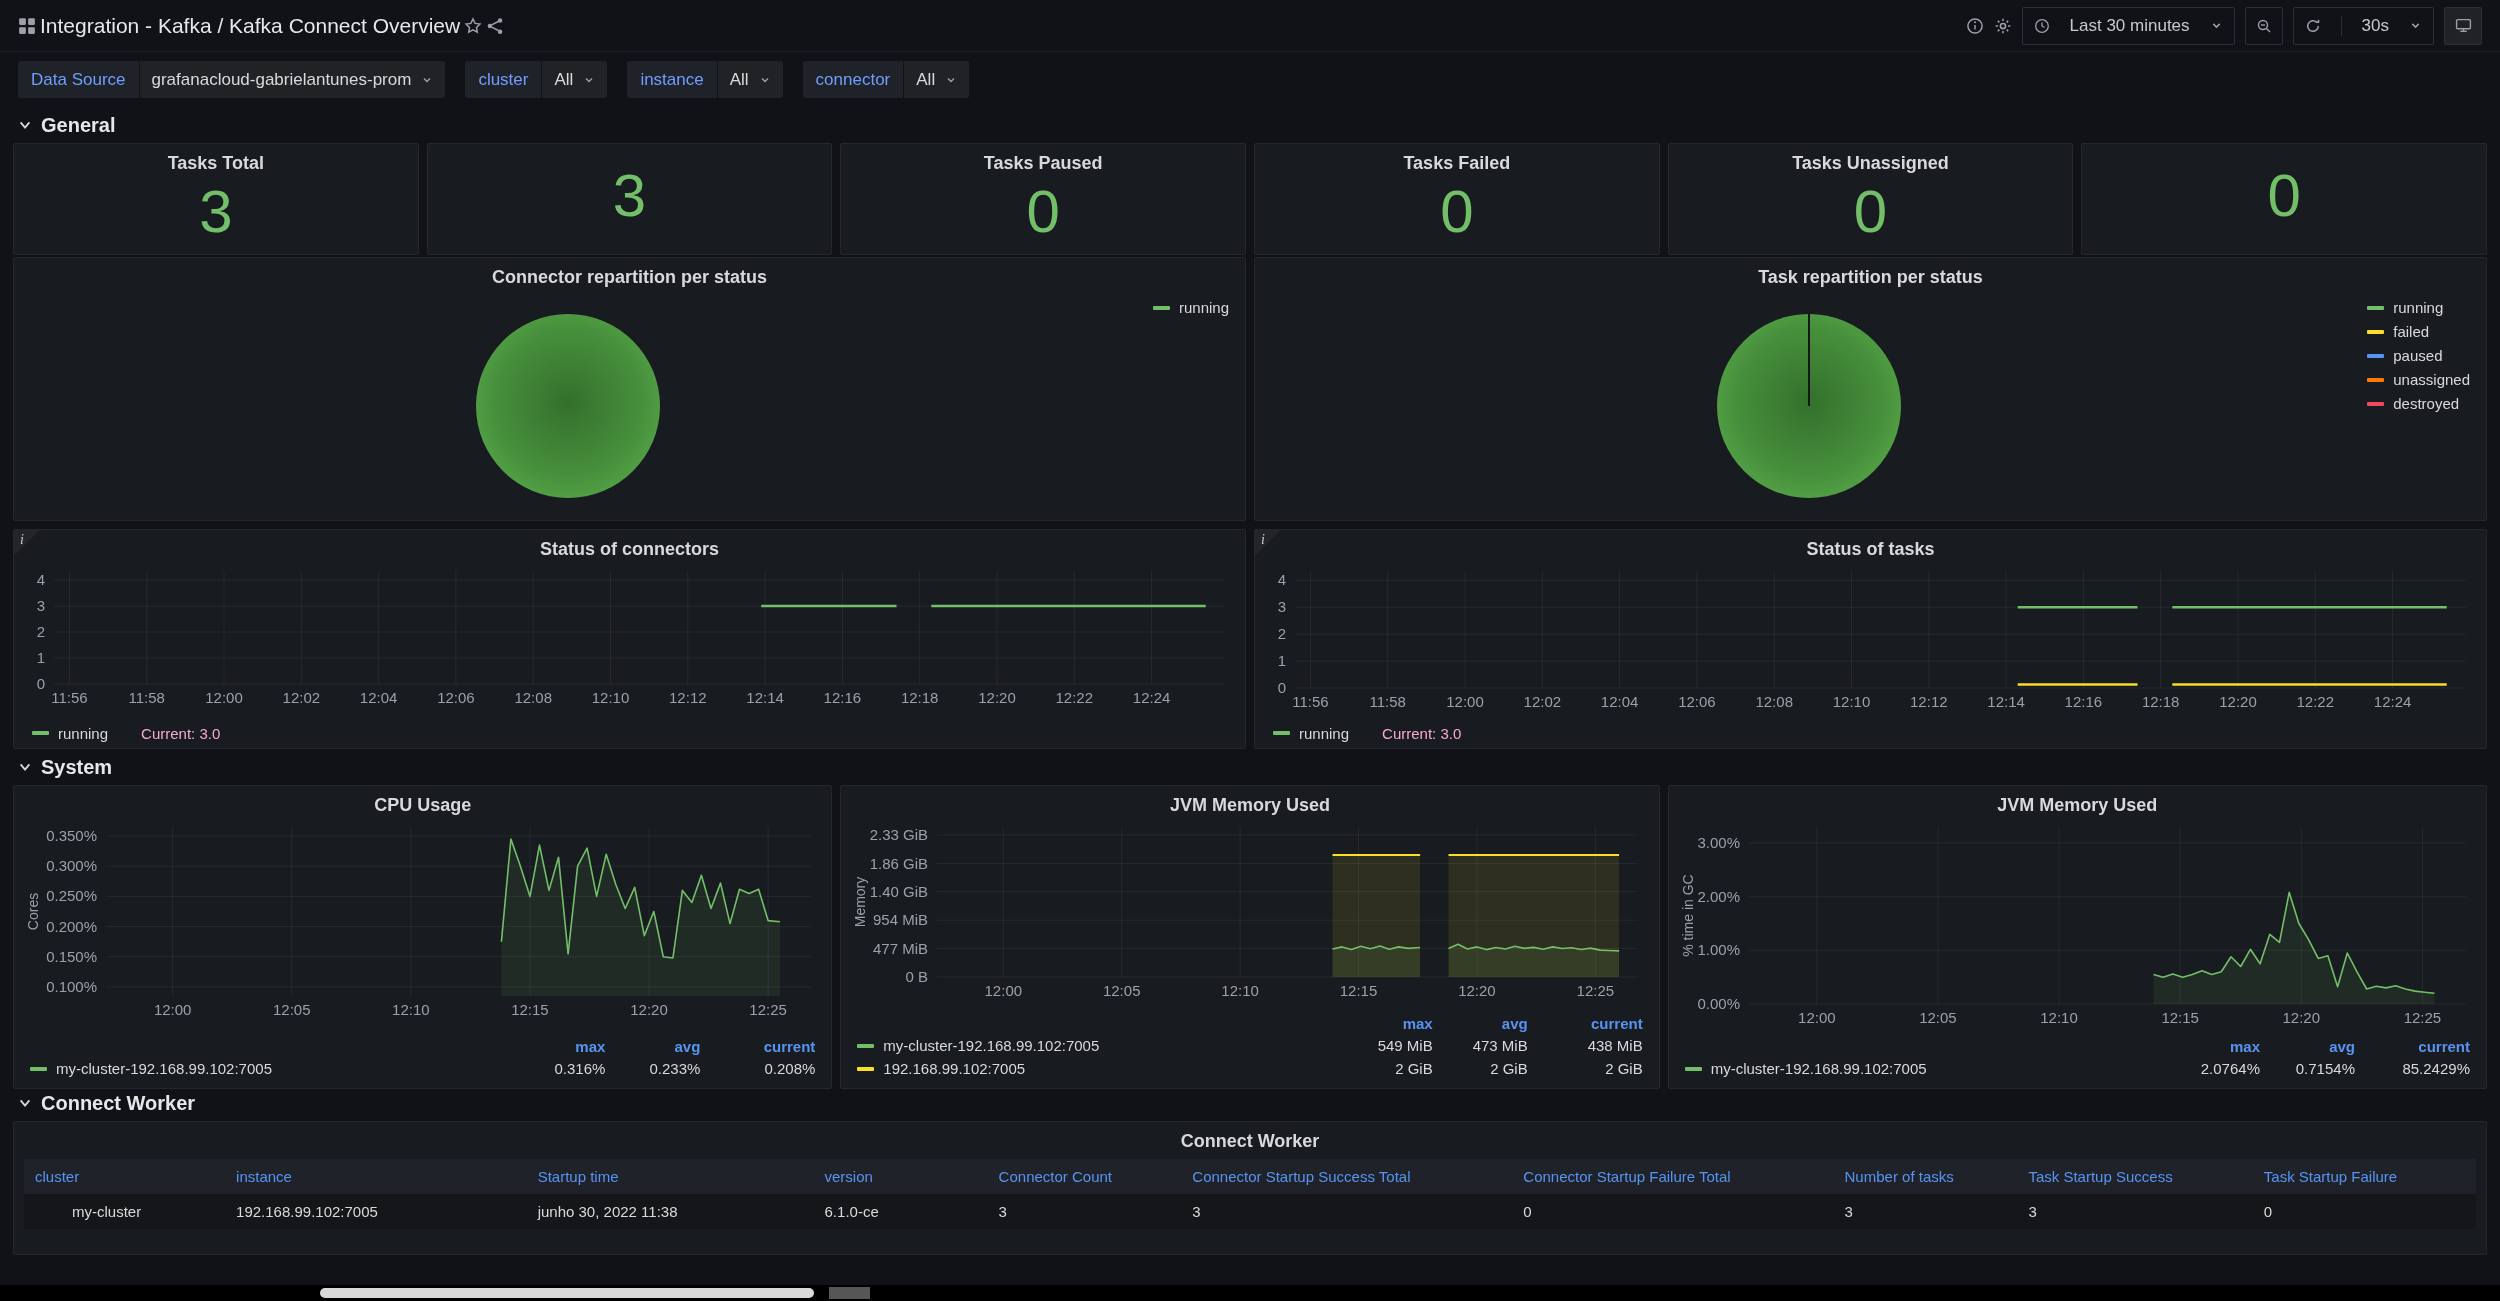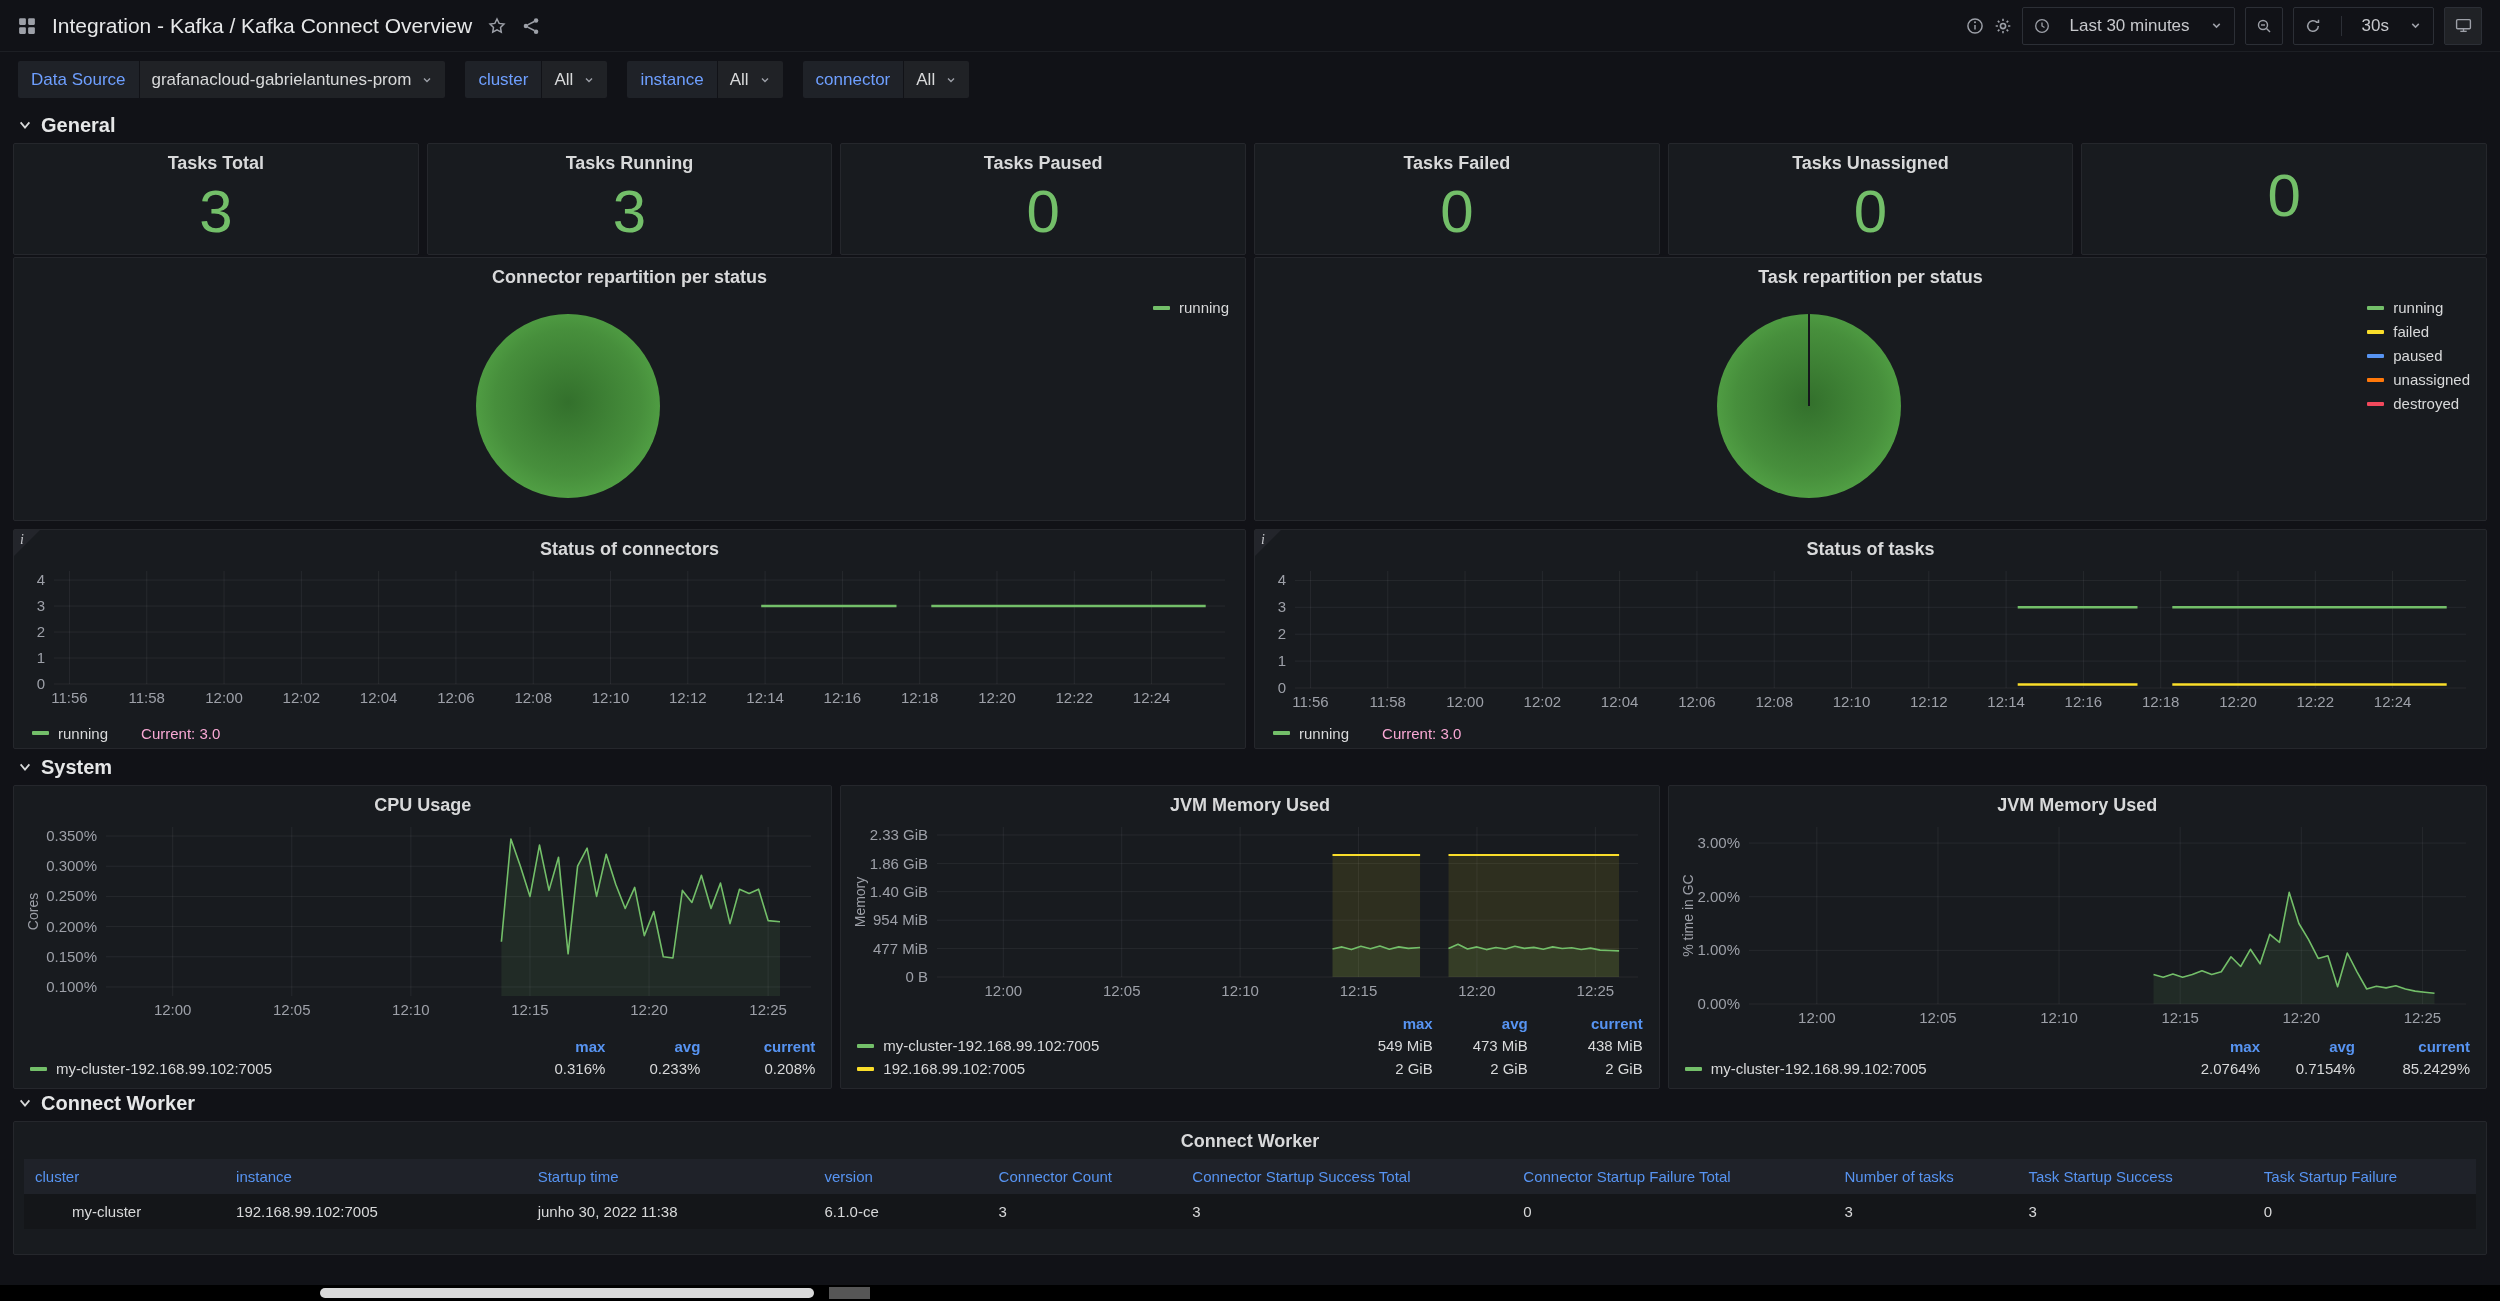--- a/index.html
+++ b/index.html
@@ -7,21 +7,21 @@
     width:2500px;height:1301px;position:relative;overflow:hidden;
     background:#111217;color:#d8d9da;
     font-family:"Liberation Sans","DejaVu Sans",sans-serif;
   }
   svg{font-family:inherit}
   .icon{display:inline-flex;align-items:center;justify-content:center;color:#9da0a8}
 
   
   .nav{height:51px;display:flex;align-items:center;justify-content:space-between;
        padding:0 18px;border-bottom:1px solid #1d1f24;background:#111217}
-  .nav-left{display:flex;align-items:center;gap:16px}
+  .nav-left{display:flex;align-items:center;gap:4px}
   .nav-title{font-size:21px;color:#e6e7e8;cursor:pointer}
   .nav-right{display:flex;align-items:center;gap:10px}
   .nav-ctl{display:flex;align-items:center;gap:20px;border:1px solid #2c2f36;border-radius:2px;
            height:36px;padding:0 11px;color:#c7c8cc;font-size:17px;cursor:pointer}
   .nav-ctl.square{width:36px;padding:0;justify-content:center}
   .nav-ctl.filled{background:#202226}
   .ctl-divider{width:1px;height:20px;background:#2c2f36}
 
   
   .filters{display:flex;gap:20px;padding:9px 18px;align-items:center}
@@ -240,21 +240,20 @@
     </span>
   <span>General</span>
 </div>
 
 <div class="row row-stats">
   <div class="panel">
     <div class="panel-title">Tasks Total</div>
     <div class="stat-value">3</div>
   </div>
   <div class="panel">
-    <div class="panel-title">Tasks Running</div>
     <div class="stat-value">3</div>
   </div>
   <div class="panel">
     <div class="panel-title">Tasks Paused</div>
     <div class="stat-value">0</div>
   </div>
   <div class="panel">
     <div class="panel-title">Tasks Failed</div>
     <div class="stat-value">0</div>
   </div>

